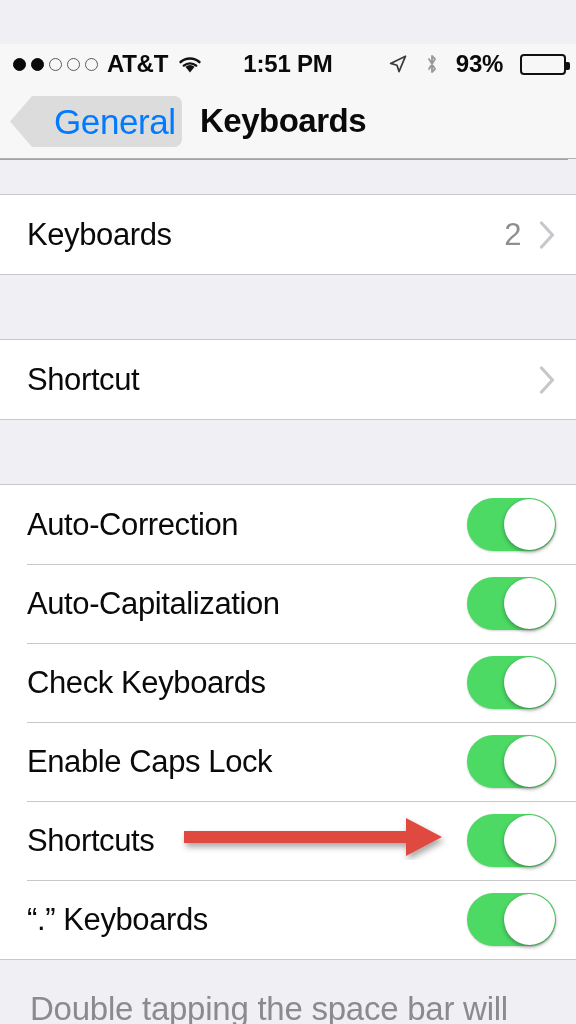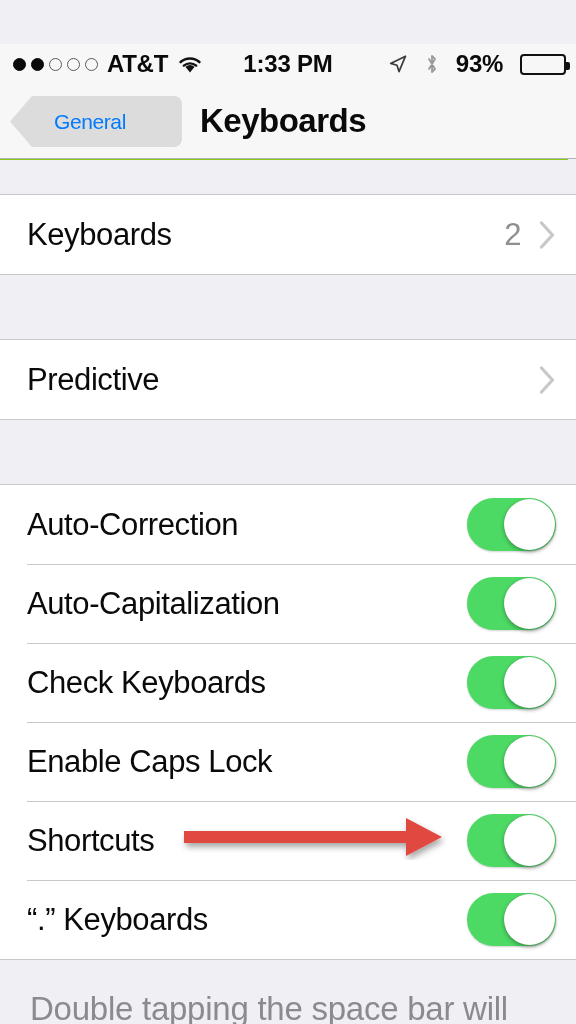--- a/index.html
+++ b/index.html
@@ -120,21 +120,21 @@
     inset: 0;
     background: #DCDCDC;
     clip-path: polygon(0% 50%, 22px 0%, 100% 0%, 100% 100%, 22px 100%);
     border-radius: 0 8px 8px 0;
   }
   .back-label {
     position: absolute;
     left: 44px;
     top: 50%;
     transform: translateY(-50%);
-    font-size: 21px;
+    font-size: 35px;
     color: #007AFF;
     letter-spacing: -0.4px;
     white-space: nowrap;
   }
   .nav-title {
     position: absolute;
     left: 200px;
     top: 50%;
     transform: translateY(-50%);
     font-size: 33px;
@@ -253,21 +253,21 @@
       <span class="carrier">AT&amp;T</span>
       <span>
         <svg class="wifi-icon" viewBox="0 0 26 19">
           <path d="M13 17.6 L8.4 11.8 A7.4 7.4 0 0 1 17.6 11.8 Z" fill="#111"></path>
           <path d="M3.6 7.0 A14.2 14.2 0 0 1 22.4 7.0" stroke="#111" stroke-width="2.6" fill="none" stroke-linecap="round"></path>
           <path d="M6.8 10.6 A9.6 9.6 0 0 1 19.2 10.6" stroke="#111" stroke-width="2.4" fill="none" stroke-linecap="round"></path>
         </svg>
       </span>
     </div>
 
-    <div class="status-center">1:33 PM</div>
+    <div class="status-center">1:51 PM</div>
 
     <div class="status-right">
       <span>
         <svg class="loc-icon" viewBox="0 0 20 20">
           <path d="M17.5 2.2 L2.6 9.4 L9.0 11.2 L11.0 17.6 Z" fill="none" stroke="#3b3b3b" stroke-width="1.7" stroke-linejoin="round"></path>
         </svg>
       </span>
       <span>
         <svg class="bt-icon" viewBox="0 0 14 22">
           <path d="M4 6 L10 16 L7 19 L7 3 L10 6 L4 16" fill="none" stroke="#9a9a9a" stroke-width="1.8" stroke-linejoin="round" stroke-linecap="round"></path>
@@ -301,21 +301,21 @@
               <path d="M2.5 2 L13.5 14 L2.5 26" fill="none" stroke="#C7C7CC" stroke-width="3.2" stroke-linecap="round" stroke-linejoin="round"></path>
             </svg>
           </span>
         </span>
       </div>
     </div>
 
     <div class="section-gap.tall section-gap tall"></div>
     <div class="group">
       <div class="row">
-        <span class="row-label">Predictive</span>
+        <span class="row-label">Shortcut</span>
         <span class="row-right">
           <span>
             <svg class="chevron" viewBox="0 0 17 28">
               <path d="M2.5 2 L13.5 14 L2.5 26" fill="none" stroke="#C7C7CC" stroke-width="3.2" stroke-linecap="round" stroke-linejoin="round"></path>
             </svg>
           </span>
         </span>
       </div>
     </div>
 

